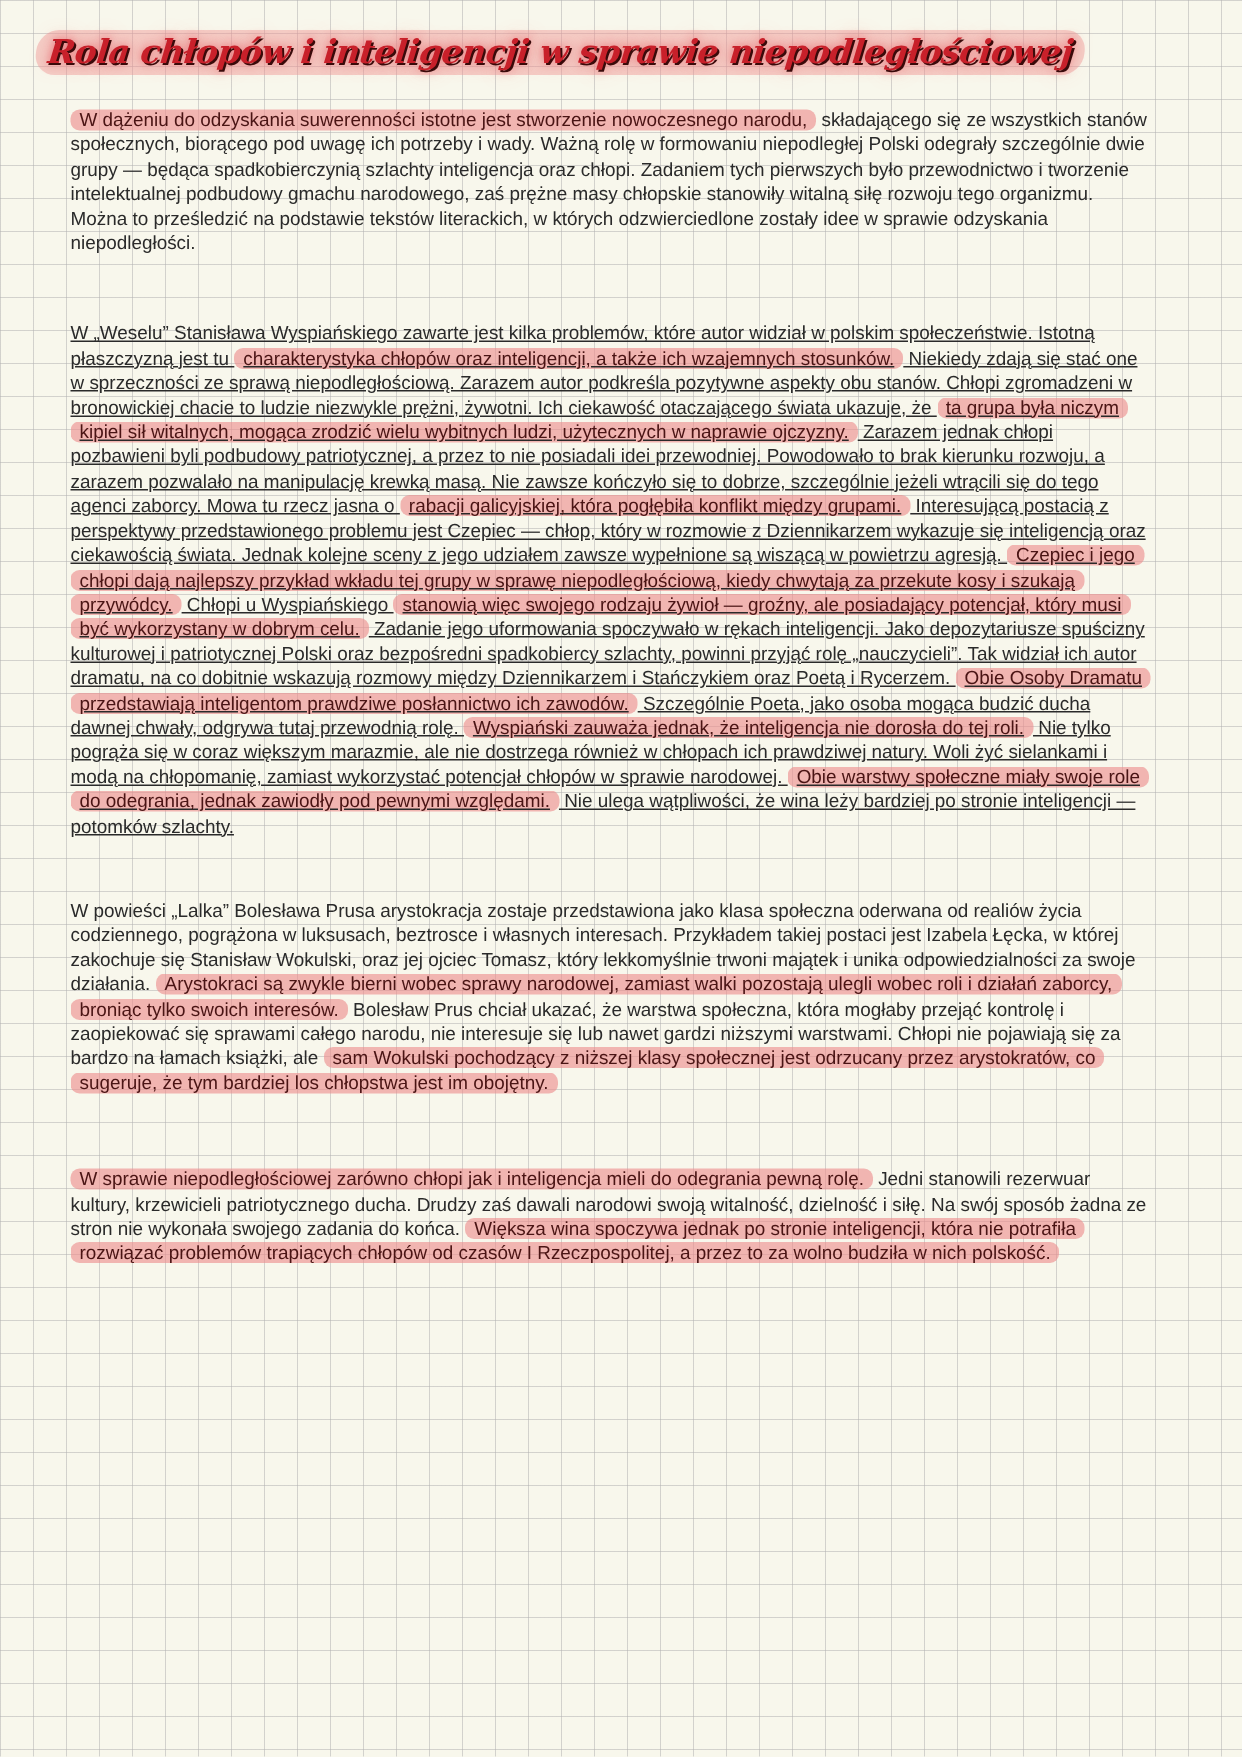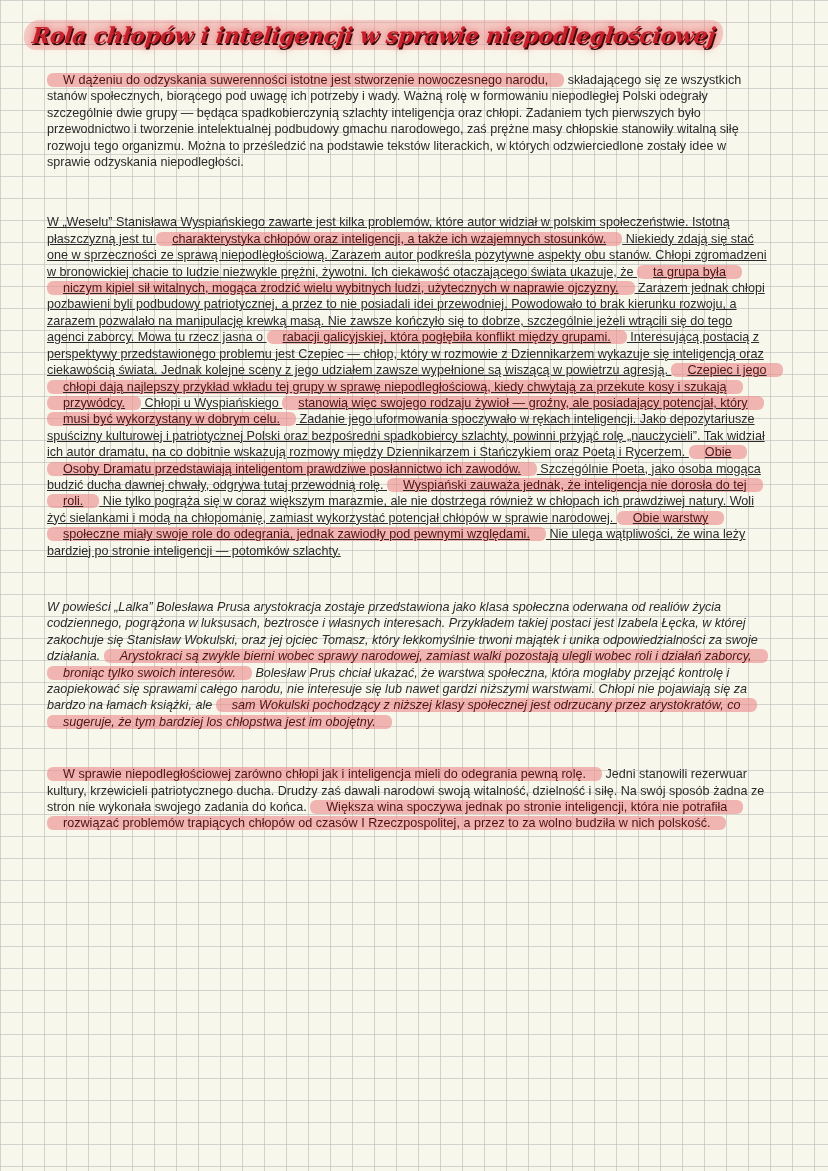--- a/index.html
+++ b/index.html
@@ -43,26 +43,26 @@
     }
     .para {
       font-size: 12.6px;
       line-height: 16.4px;
       margin: 0;
       color: #2a2a2a;
     }
     .para + .para { }
     .p1 { margin-bottom: 44px; }
     .p2 { margin-bottom: 40px; text-decoration: underline; }
-    .p3 { margin-bottom: 36px; font-style: italic; }
+    .p3 { margin-bottom: 48px; }
     .hl {
       background: rgba(238,140,140,0.62);
       color: #4a1414;
       border-radius: 6px;
-      padding: 0 16px;
+      padding: 0 6px;
       box-decoration-break: clone;
       -webkit-box-decoration-break: clone;
     }
   </style>
 </head>
 <body>
 
 <h1 class="title">Rola chłopów i inteligencji w sprawie niepodległościowej</h1>
 
 <div class="content">

